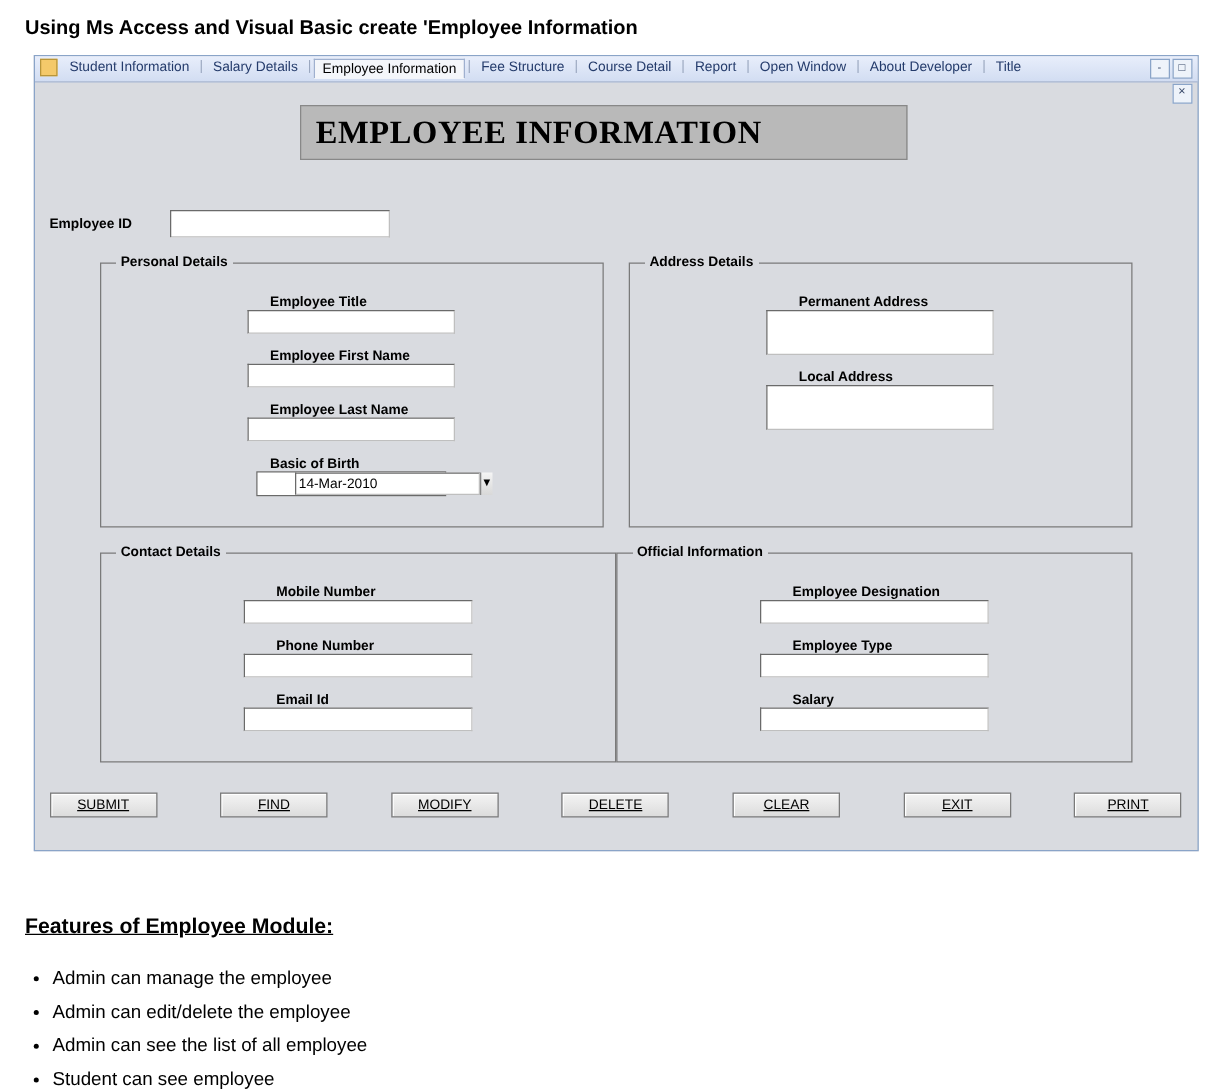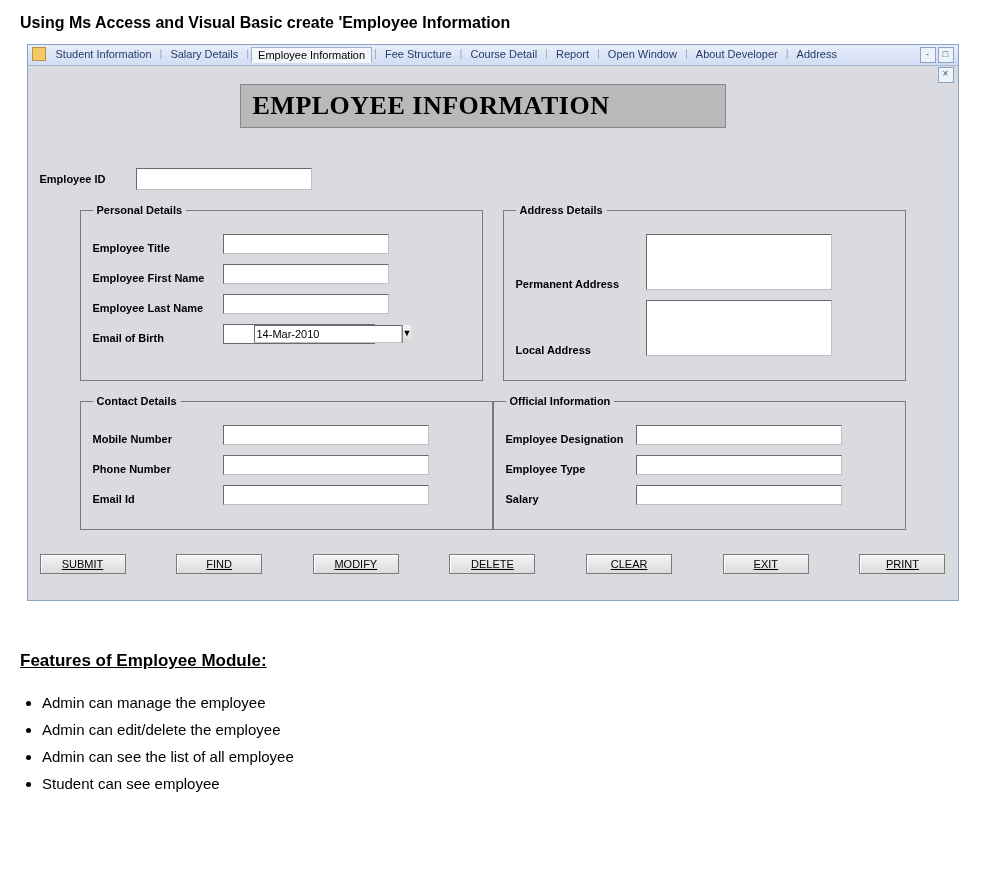--- a/index.html
+++ b/index.html
@@ -133,22 +133,23 @@
     padding: 8px 12px 14px 12px;
     margin: 0;
   }
   fieldset.group legend {
     font-size: 11px;
     font-weight: bold;
     padding: 0 4px;
   }
   .field-row {
     display: flex;
-    align-items: flex-end;
+    align-items: center;
     margin: 10px 0;
+    flex-direction: column;
   }
   .field-row label {
     font-size: 11px;
     font-weight: bold;
     width: 130px;
     padding-top: 2px;
   }
   .field-row input[type=text] {
     flex: 1;
     max-width: 160px;
@@ -239,21 +240,21 @@
     <span class="menu-item">Fee Structure</span>
     <span class="menu-sep">|</span>
     <span class="menu-item">Course Detail</span>
     <span class="menu-sep">|</span>
     <span class="menu-item">Report</span>
     <span class="menu-sep">|</span>
     <span class="menu-item">Open Window</span>
     <span class="menu-sep">|</span>
     <span class="menu-item">About Developer</span>
     <span class="menu-sep">|</span>
-    <span class="menu-item">Address</span>
+    <span class="menu-item">Title</span>
     <span class="win-ctrls">
       <span class="win-btn">-</span>
       <span class="win-btn">□</span>
     </span>
   </div>
   <div class="win-close">×</div>
 
   <div class="form-body">
 
     <div class="title-banner">
@@ -274,21 +275,21 @@
         </div>
         <div class="field-row">
           <label>Employee First Name</label>
           <input type="text" style="">
         </div>
         <div class="field-row">
           <label>Employee Last Name</label>
           <input type="text" style="">
         </div>
         <div class="field-row">
-          <label>Email of Birth</label>
+          <label>Basic of Birth</label>
           <div class="date-combo">
             <input type="text" value="14-Mar-2010" style="">
             <div class="dd-btn">▼</div>
           </div>
         </div>
       </fieldset>
 
       <fieldset class="group">
         <legend>Address Details</legend>
         <div class="field-row">

